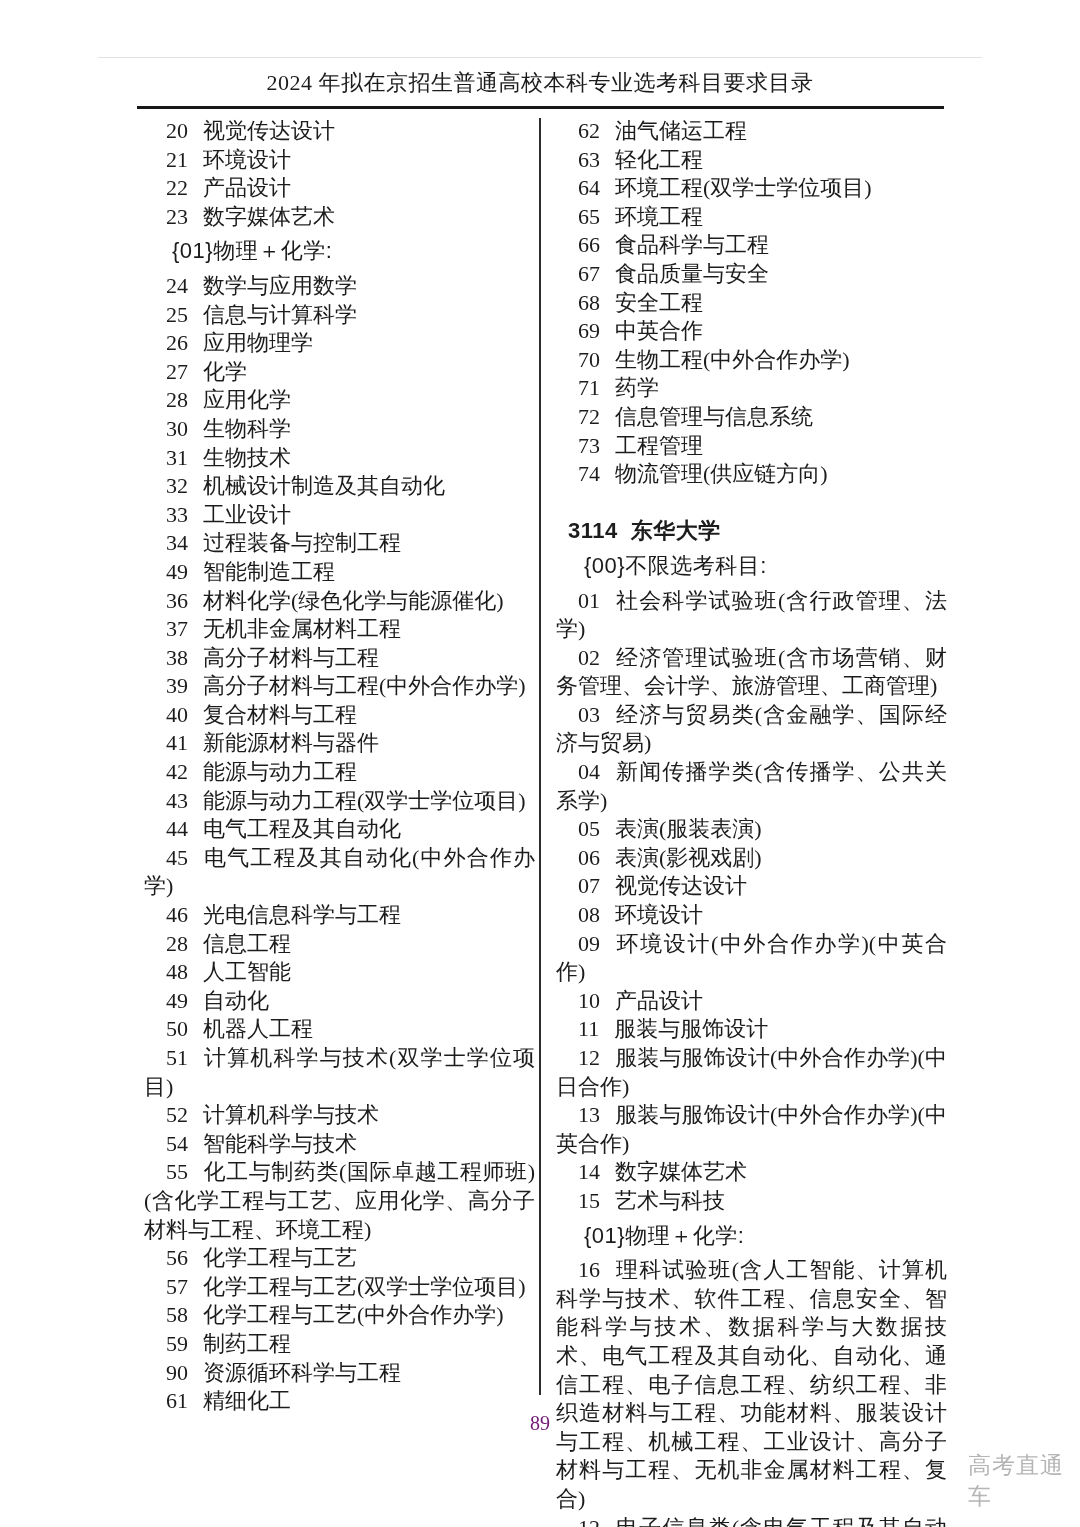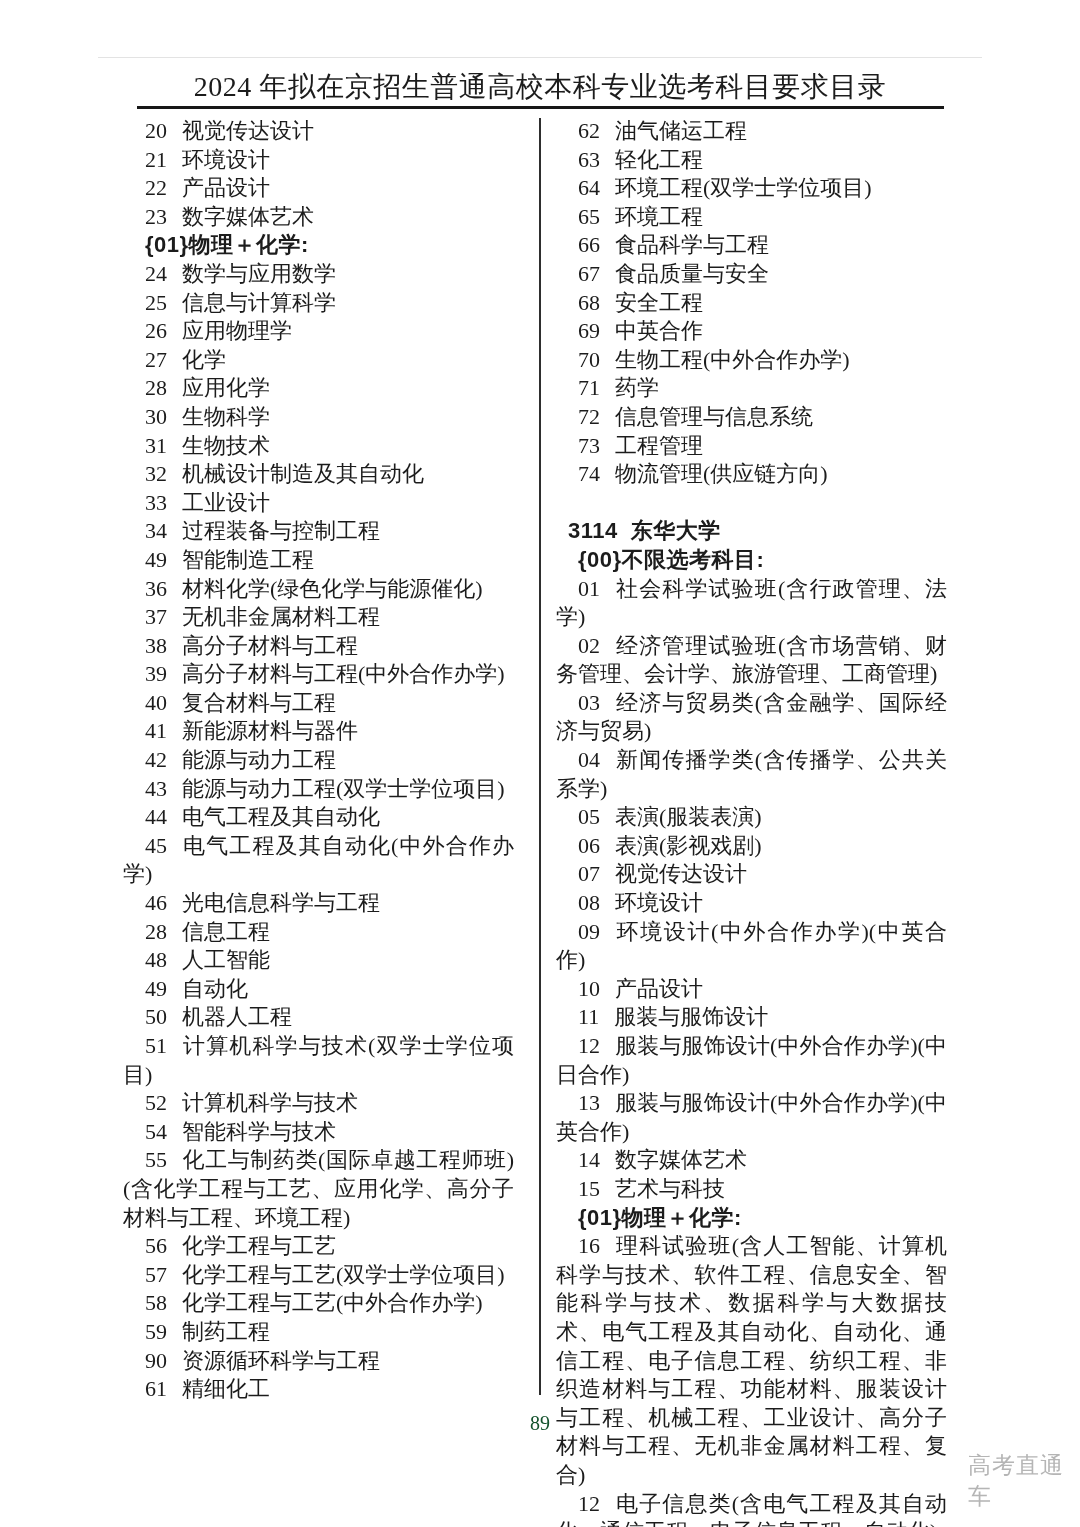--- a/index.html
+++ b/index.html
@@ -4,47 +4,47 @@
 <style>
   html, body { margin:0; padding:0; background:#ffffff; }
   .page {
     position:relative; width:1080px; height:1527px; background:#ffffff;
     overflow:hidden; color:#1c1c1c;
     font-family:"Liberation Serif","DejaVu Serif",serif;
   }
   .top-faint-line { position:absolute; left:98px; top:57px; width:884px; height:1px; background:#e3e3e3; }
   .doc-title {
     position:absolute; left:0; top:68px; width:100%; text-align:center;
-    font-size:28px; letter-spacing:0.5px; white-space:nowrap;
+    font-size:22px; letter-spacing:0.5px; white-space:nowrap;
   }
   .title-rule { position:absolute; left:137px; top:106px; width:807px; height:3px; background:#171717; }
   .col-divider { position:absolute; left:539px; top:118px; width:2px; height:1277px; background:#2e2e2e; }
   .col {
     position:absolute; top:117px; width:391px;
     font-size:22px; line-height:28.6px; text-align:justify;
   }
-  .col-left  { left:123px; }
+  .col-left  { left:144px; }
   .col-right { left:556px; }
   p.item    { margin:0; text-indent:22px; }
   p.section {
-    margin:0; text-indent:22px; font-weight:bold;
+    margin:6px; text-indent:22px; font-weight:normal;
     font-family:"Liberation Sans","DejaVu Sans",sans-serif;
     letter-spacing:0.5px;
   }
   p.school {
     margin:0; text-indent:12px; font-weight:bold;
     font-family:"Liberation Sans","DejaVu Sans",sans-serif;
     letter-spacing:0.5px;
   }
   .spacer { height:28.6px; }
   .num { padding-right:15px; }
   .school .code { padding-right:13px; }
   .page-number {
     position:absolute; left:0; top:1412px; width:100%; text-align:center;
-    font-size:20px; color:#14532d;
+    font-size:20px; color:#701a75;
   }
   .watermark {
     position:absolute; left:937px; top:1450px;
     font-size:23px; color:#b5b5b5; letter-spacing:1px;
     font-family:"Liberation Sans","DejaVu Sans",sans-serif;
     margin-left:31px;
   }
 </style>
 </head>
 <body>

